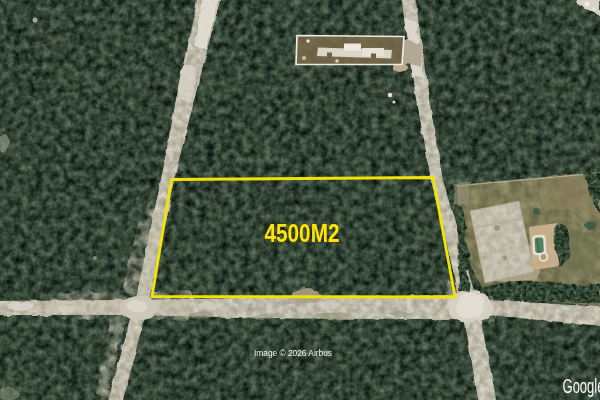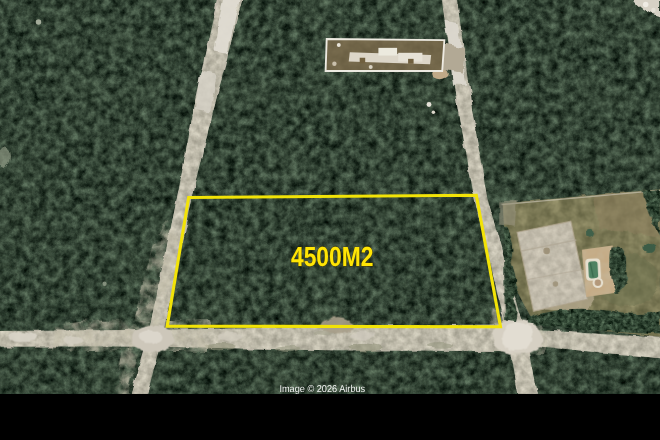--- a/index.html
+++ b/index.html
@@ -1,16 +1,16 @@
 <!DOCTYPE html>
 <html><head>
 <meta charset="utf-8">
 <style>
   html,body{margin:0;padding:0;background:#000;}
-  .stage{position:relative;width:600px;height:358px;overflow:hidden;font-family:"Liberation Sans",sans-serif;}
+  .stage{position:relative;width:600px;height:400px;overflow:hidden;font-family:"Liberation Sans",sans-serif;}
 </style>
 </head>
 <body>
 <div class="stage">
 <svg width="600" height="400" viewBox="0 0 600 400">
 <defs>
   <filter id="forest" color-interpolation-filters="sRGB" x="0" y="0" width="100%" height="100%">
     <feTurbulence type="fractalNoise" baseFrequency="0.14" numOctaves="5" seed="7"></feTurbulence>
     <feColorMatrix type="matrix" values="0 0 0 0.52 -0.06  0 0 0 0.58 -0.02  0 0 0 0.50 -0.04  0 0 0 0 1"></feColorMatrix>
   </filter>

